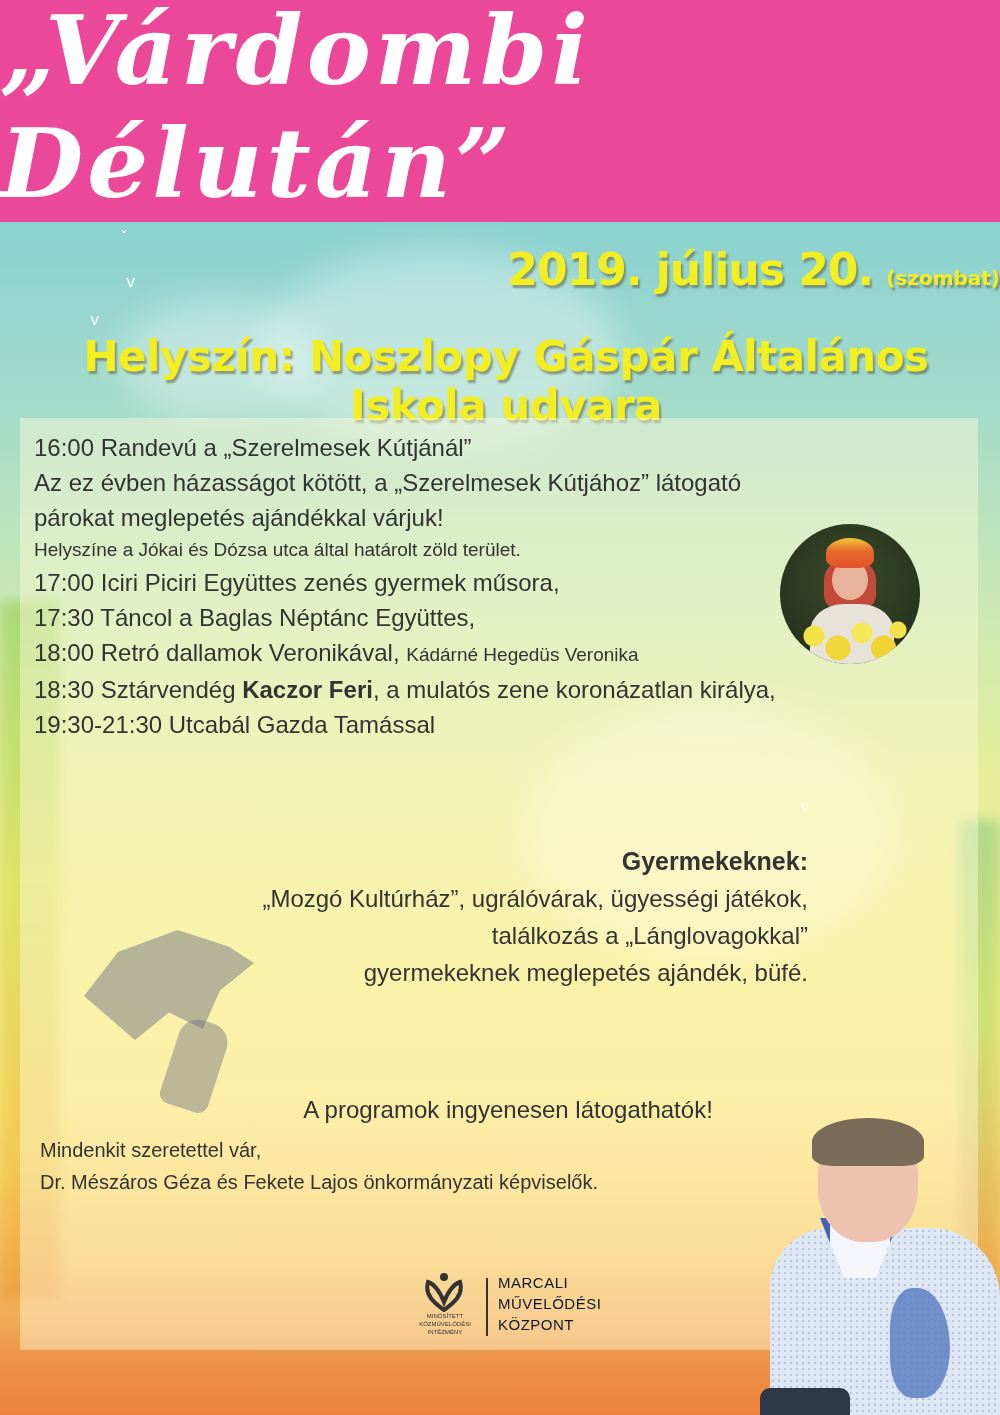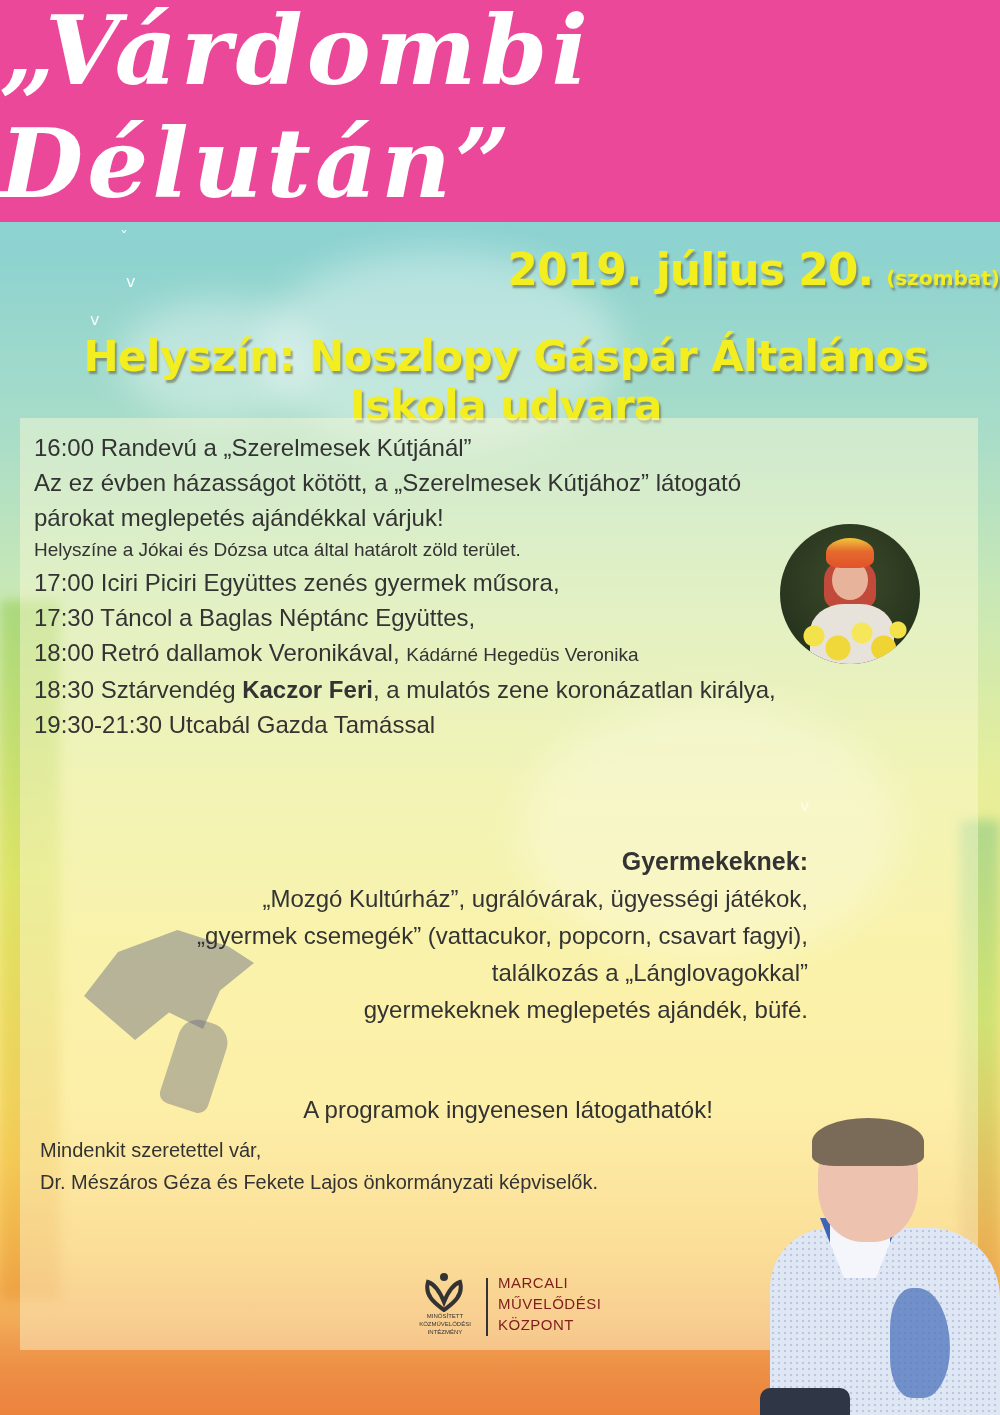--- a/index.html
+++ b/index.html
@@ -162,21 +162,21 @@
   .logo-small {
     position: absolute; left: 0; top: 40px; width: 70px;
     font-size: 6px; line-height: 8px; color: #333; text-align: center;
     font-family: "Liberation Sans", sans-serif;
   }
   .logo-divider {
     position: absolute; left: 76px; top: 6px; width: 2px; height: 58px; background: #333;
   }
   .logo-name {
     position: absolute; left: 88px; top: 0;
-    font-size: 15px; line-height: 21px; color: #7f1d1d; letter-spacing: 0.5px;
+    font-size: 15px; line-height: 21px; color: #0f172a; letter-spacing: 0.5px;
     font-family: "Liberation Sans", sans-serif;
   }
 
   
   .man {
     position: absolute; left: 760px; top: 1118px; width: 240px; height: 297px;
   }
   .man-shirt {
     position: absolute; left: 10px; top: 110px; width: 230px; height: 187px;
     border-radius: 60px 70px 0 0;
@@ -277,21 +277,20 @@
   <div class="pc-hair"></div>
   <div class="pc-face"></div>
   <div class="pc-hat"></div>
   <div class="pc-body"></div>
   <div class="pc-flowers"></div>
 </div>
 
 <div class="kids">
   <div class="kids-title">Gyermekeknek:</div>
   <div class="kids-line">„Mozgó Kultúrház”, ugrálóvárak, ügyességi játékok,</div>
-  <div class="kids-line">„gyermek csemegék” (vattacukor, popcorn, csavart fagyi),</div>
   <div class="kids-line">találkozás a „Lánglovagokkal”</div>
   <div class="kids-line">gyermekeknek meglepetés ajándék, büfé.</div>
 </div>
 
 <div class="free-line">A programok ingyenesen látogathatók!</div>
 
 <div class="signature">
   <div>Mindenkit szeretettel vár,</div>
   <div>Dr. Mészáros Géza és Fekete Lajos önkormányzati képviselők.</div>
 </div>

